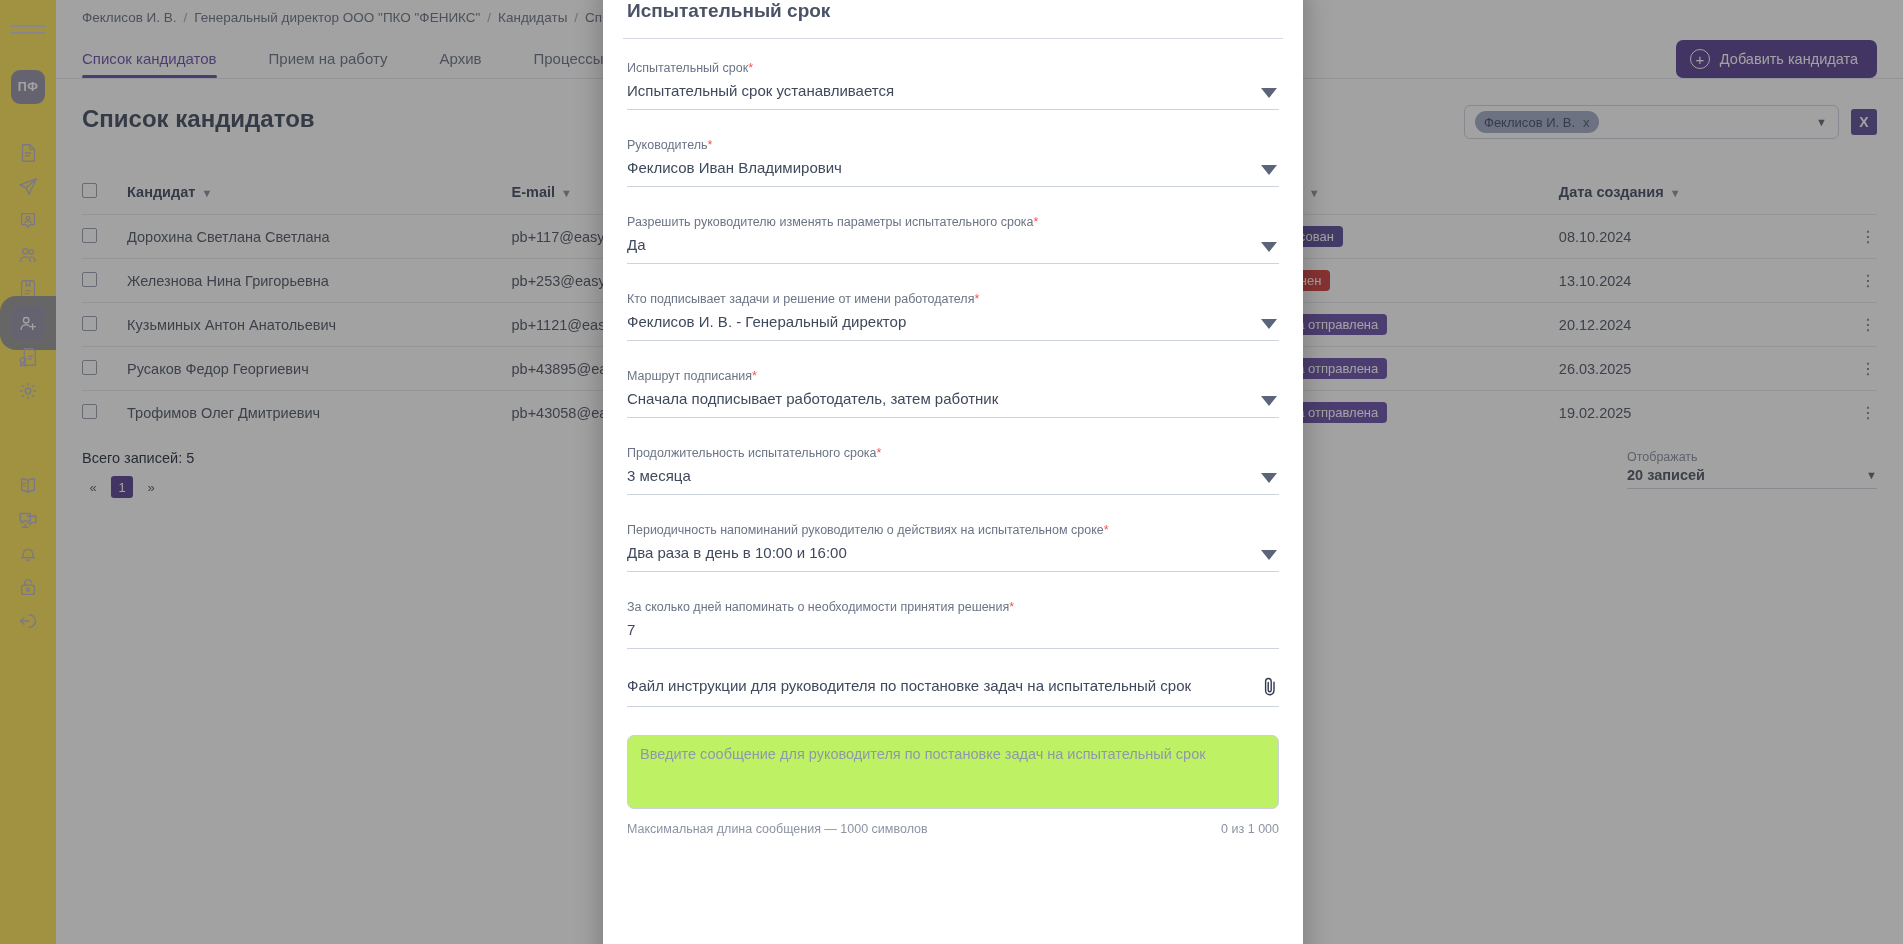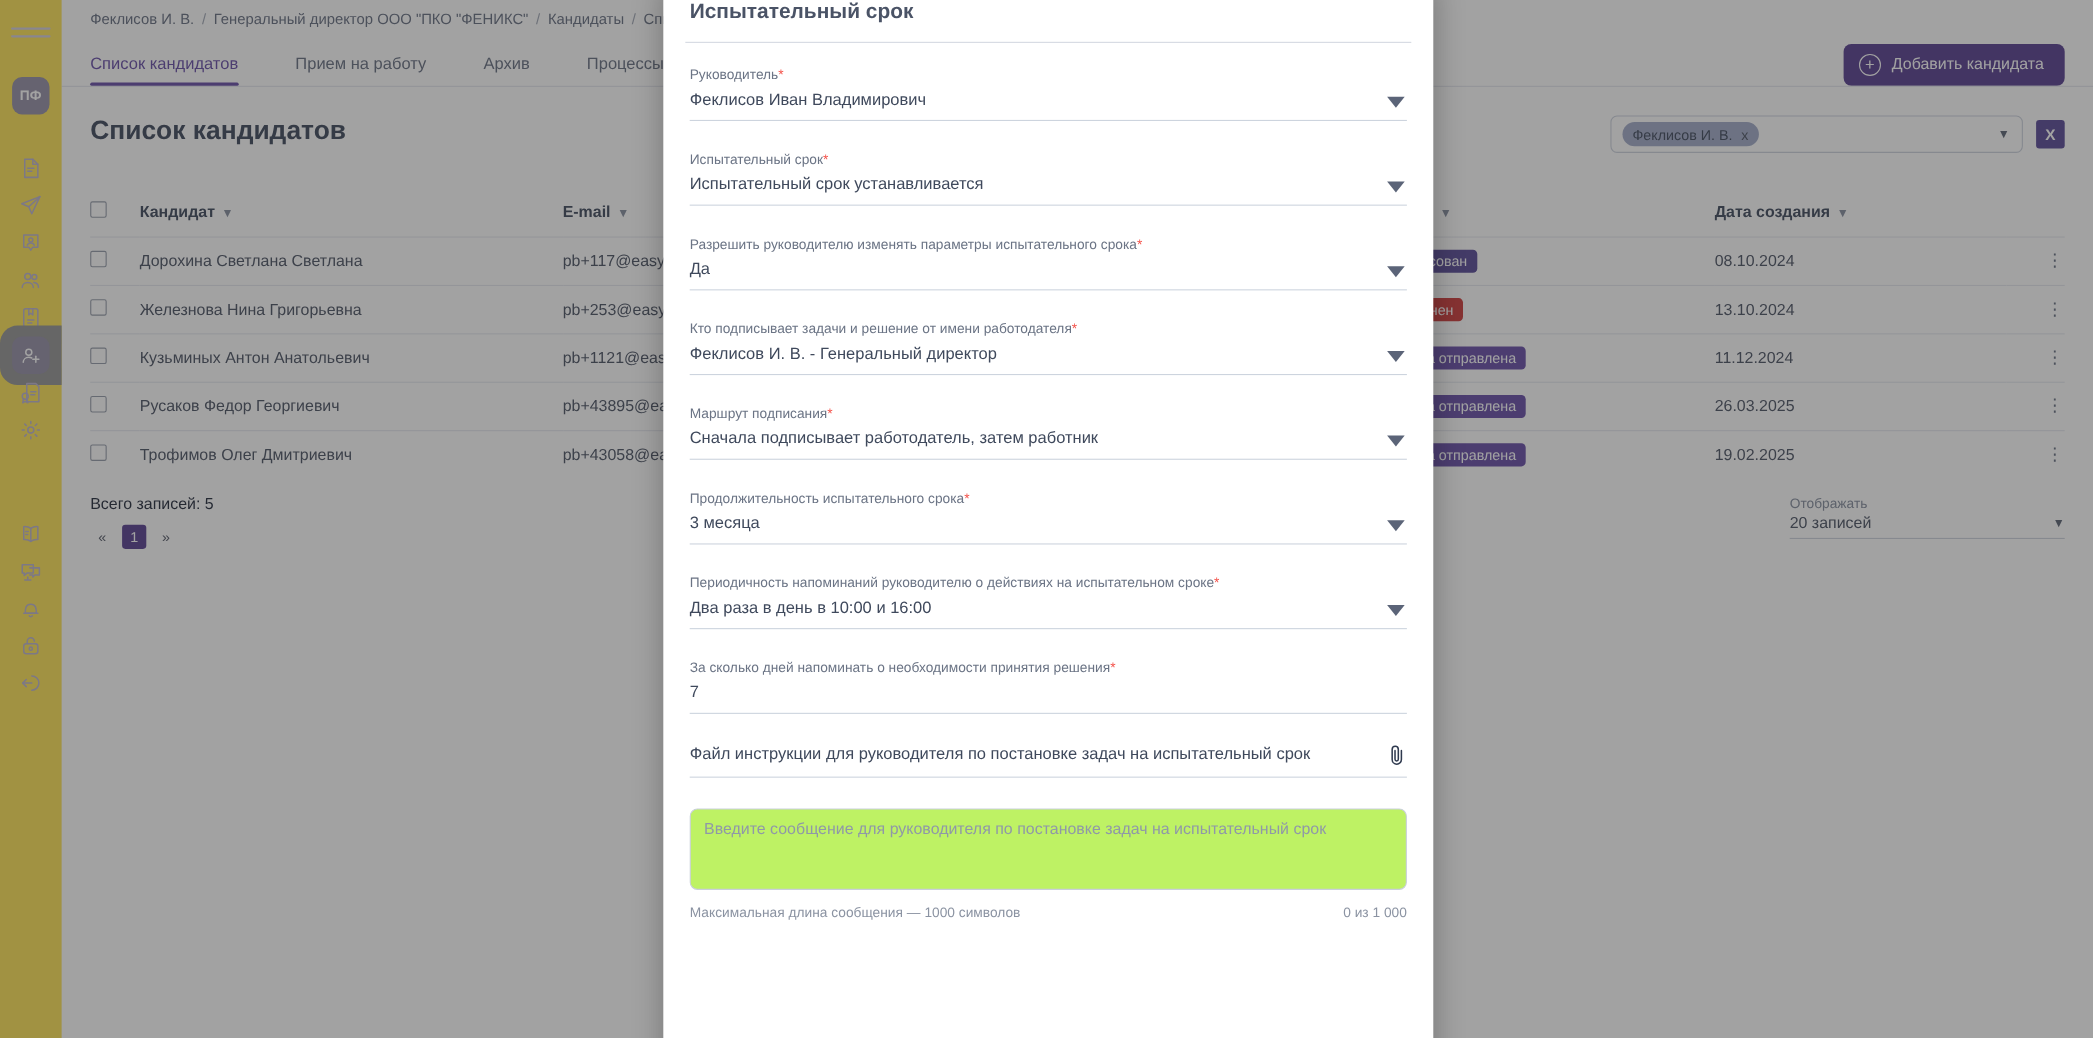--- a/index.html
+++ b/index.html
@@ -158,21 +158,21 @@
     min-width: 22px; height: 22px; border-radius: 3px;
     display: inline-flex; align-items: center; justify-content: center;
     font-size: 13px; color: #4a4f5e; cursor: pointer; padding: 0 6px;
   }
   .pg.cur { background: #4a2f87; color: #fff; }
   .show-wrap { text-align: left; width: 250px; }
   .show-lbl { font-size: 12.5px; color: #7b8496; margin-bottom: 3px; }
   .show-sel {
     font-size: 14.5px; color: #3d4557; border-bottom: 1px solid #c9cfdb;
     display: flex; justify-content: space-between; align-items: center;
-    padding-bottom: 5px; cursor: pointer;
+    padding-bottom: 5px; cursor: pointer; font-weight: bold;
   }
   .show-sel .caret { color: #4d5668; font-size: 11px; }
 
   
   .scrim { position: absolute; inset: 0; background: rgba(60,60,60,0.48); z-index: 20; }
 
   
   .modal {
     position: absolute; left: 603px; top: -20px; width: 700px; height: 1010px;
     background: #fff; border-radius: 7px; z-index: 30;
@@ -445,21 +445,21 @@
                 <td class="col-stat"><span class="badge" style="background: rgb(201, 42, 42);">Отклонен</span></td>
                 <td class="col-date">13.10.2024</td>
                 <td class="col-kebab"><span class="kebab">⋮</span></td>
               </tr>
               <tr>
                 <td class="col-cb"><span class="cb"></span></td>
                 <td class="col-cand">Кузьминых Антон Анатольевич</td>
                 <td class="col-mail">pb+1121@easydocs.ru</td>
                 <td class="col-pos"></td>
                 <td class="col-stat"><span class="badge" style="background: rgb(91, 63, 160);">Анкета отправлена</span></td>
-                <td class="col-date">11.12.2024</td>
+                <td class="col-date">20.12.2024</td>
                 <td class="col-kebab"><span class="kebab">⋮</span></td>
               </tr>
               <tr>
                 <td class="col-cb"><span class="cb"></span></td>
                 <td class="col-cand">Русаков Федор Георгиевич</td>
                 <td class="col-mail">pb+43895@easydocs.ru</td>
                 <td class="col-pos"></td>
                 <td class="col-stat"><span class="badge" style="background: rgb(91, 63, 160);">Анкета отправлена</span></td>
                 <td class="col-date">26.03.2025</td>
                 <td class="col-kebab"><span class="kebab">⋮</span></td>
@@ -501,27 +501,27 @@
   <div class="scrim"></div>
 
   <div class="modal">
     <div class="modal-head">
       <div class="modal-title">Испытательный срок</div>
     </div>
     <div class="modal-sep"></div>
     <div class="modal-body">
       <div id="fields">
           <div class="fld">
+            <div class="fld-lbl">Испытательный срок<span class="req">*</span></div>
+            <div class="fld-val">Испытательный срок устанавливается</div>
+            <span class="caret"></span>
+          </div>
+          <div class="fld">
             <div class="fld-lbl">Руководитель<span class="req">*</span></div>
             <div class="fld-val">Феклисов Иван Владимирович</div>
-            <span class="caret"></span>
-          </div>
-          <div class="fld">
-            <div class="fld-lbl">Испытательный срок<span class="req">*</span></div>
-            <div class="fld-val">Испытательный срок устанавливается</div>
             <span class="caret"></span>
           </div>
           <div class="fld">
             <div class="fld-lbl">Разрешить руководителю изменять параметры испытательного срока<span class="req">*</span></div>
             <div class="fld-val">Да</div>
             <span class="caret"></span>
           </div>
           <div class="fld">
             <div class="fld-lbl">Кто подписывает задачи и решение от имени работодателя<span class="req">*</span></div>
             <div class="fld-val">Феклисов И. В. - Генеральный директор</div>

